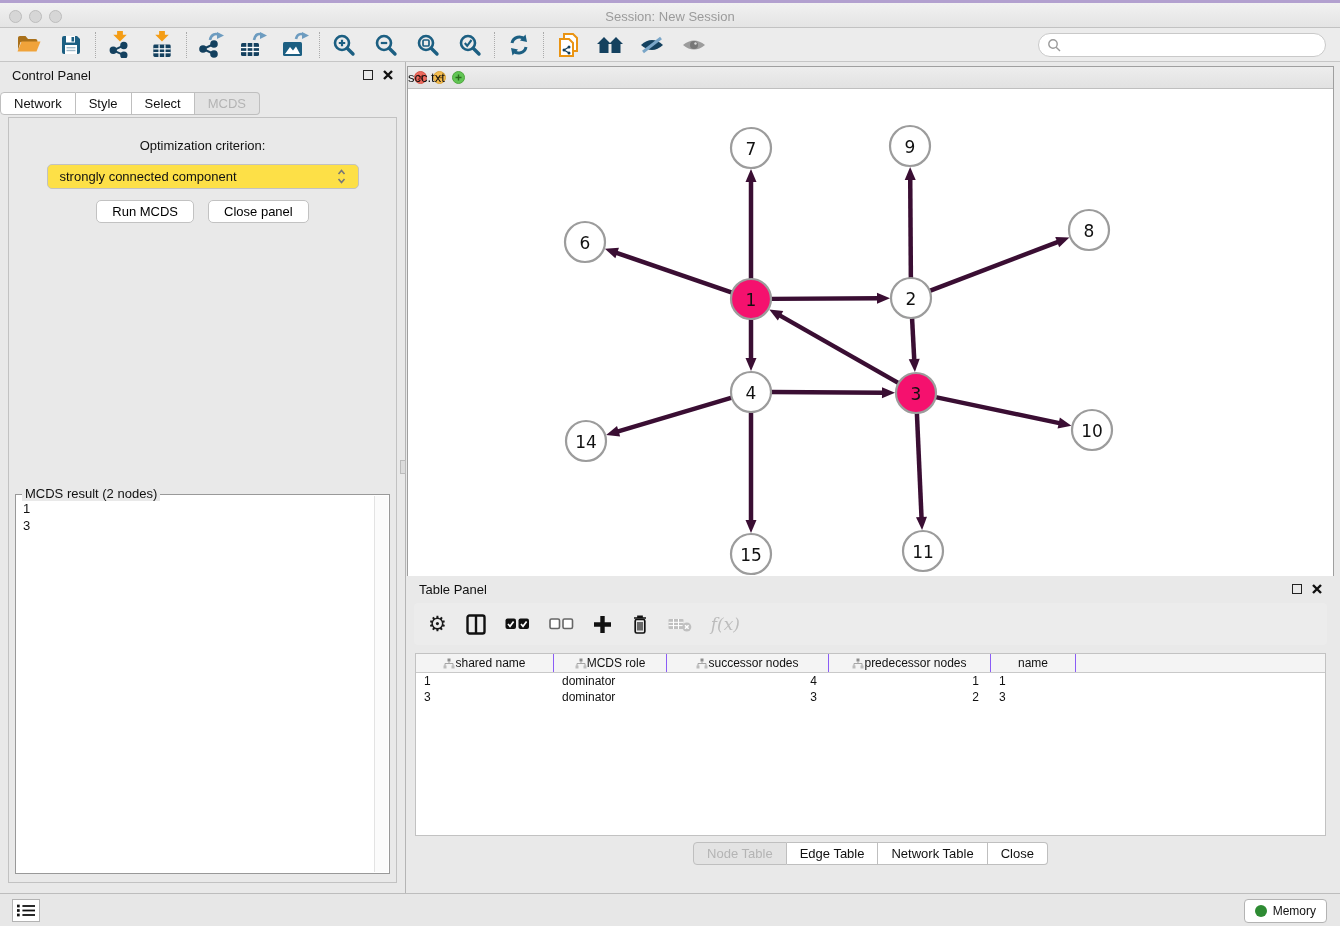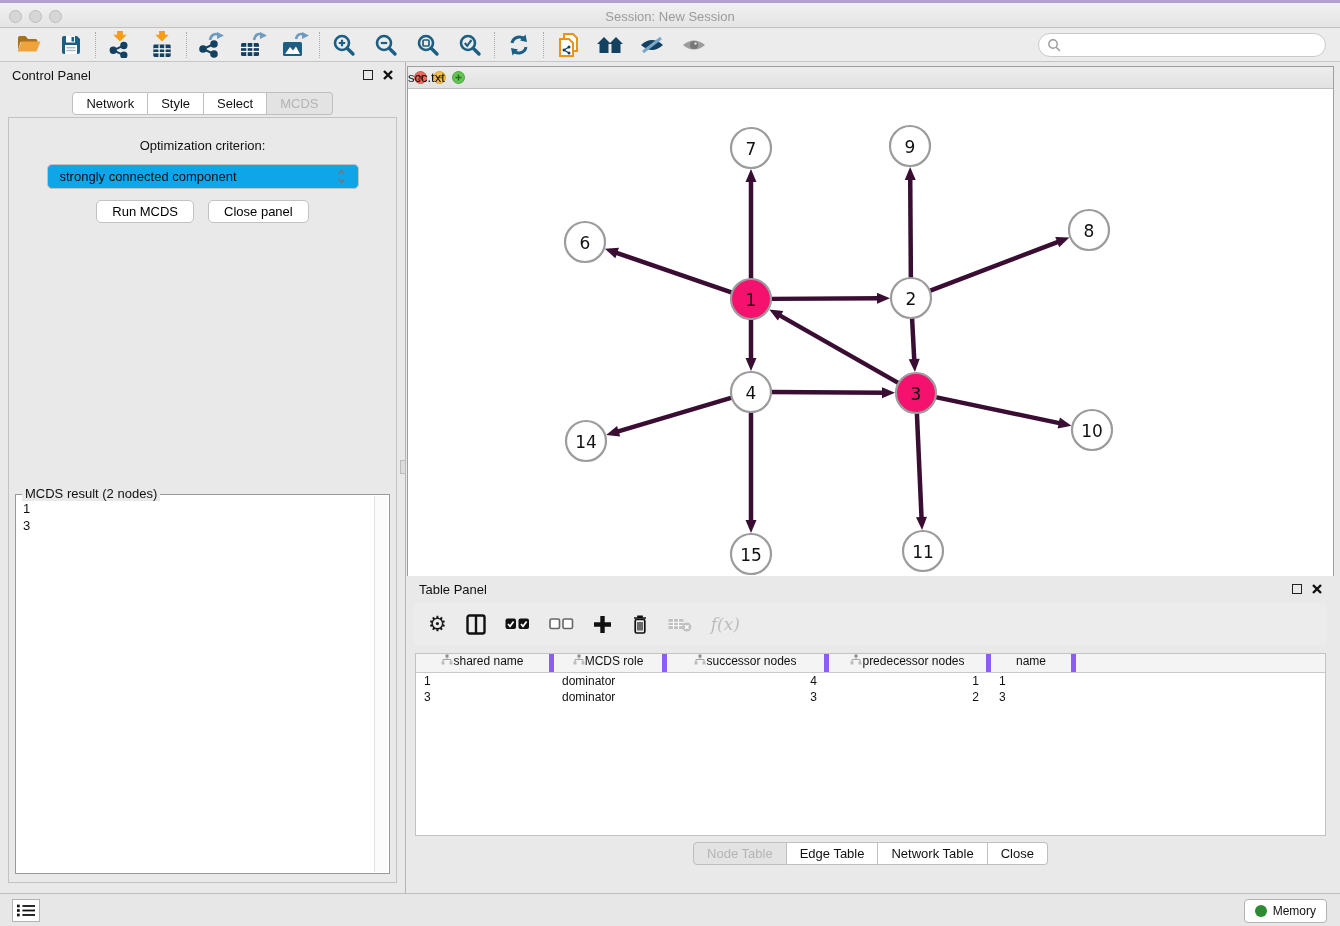--- a/index.html
+++ b/index.html
@@ -17,28 +17,28 @@
 .tb-btn { width:42px; height:30px; display:flex; align-items:center; justify-content:center; flex:0 0 auto; }
 .tb-sep { width:1px; height:26px; border-left:1px dotted #ababab; margin:0 3px; flex:0 0 auto; }
 .search-wrap { margin-left:auto; margin-right:6px; width:288px; height:24px; background:#fff; border:1px solid #c9c9c9; border-radius:12px; display:flex; align-items:center; padding:0 8px; gap:5px; }
 .search-wrap input { border:none; outline:none; flex:1; font-size:12px; font-family:inherit; background:transparent; }
 
 
 .control-panel { position:absolute; top:62px; left:0; width:406px; bottom:33px; background:#e9e9e9; border-right:1px solid #b5b5b5; }
 .panel-header { height:26px; display:flex; align-items:center; padding:0 12px; font-size:13px; }
 .panel-controls { margin-left:auto; display:flex; gap:10px; align-items:center; }
 .float-box { width:10px; height:10px; border:1.6px solid #222; display:inline-block; }
-.cp-tabs { display:flex; justify-content:center; margin-top:4px; position:relative; z-index:2; }
+.cp-tabs { display:flex; justify-content:flex-start; margin-top:4px; position:relative; z-index:2; }
 .tab { font-size:13px; padding:3px 13px; background:#fff; border:1px solid #bfbfbf; border-left:none; cursor:default; }
 .tab:first-child { border-left:1px solid #bfbfbf; border-radius:4px 0 0 4px; }
 .tab:last-child { border-radius:0 4px 4px 0; }
 .tab.active { background:#e3e3e3; color:#b4b4b4; }
 .cp-body { position:absolute; top:55px; left:8px; right:8px; bottom:10px; border:1px solid #c2c2c2; background:#e9e9e9; }
 .opt-label { text-align:center; margin-top:20px; font-size:13px; }
-.select-box { margin:11px auto 0; width:312px; height:25px; background:#0ea5e9; border:1px solid #c2c2c2; border-radius:5px; display:flex; align-items:center; padding:0 12px 0 12px; font-size:13px; }
+.select-box { margin:11px auto 0; width:312px; height:25px; background:#fde047; border:1px solid #c2c2c2; border-radius:5px; display:flex; align-items:center; padding:0 12px 0 12px; font-size:13px; }
 .select-box .stepper { margin-left:auto; }
 .btn-row { display:flex; justify-content:center; gap:14px; margin-top:11px; }
 .btn { background:#fff; border:1px solid #c2c2c2; border-radius:5px; font-size:13px; padding:3px 15px; font-family:inherit; }
 .result-box { position:absolute; left:6px; right:6px; top:376px; bottom:8px; border:1px solid #999; background:#fff; }
 .result-legend { position:absolute; top:-9px; left:6px; background:#e9e9e9; padding:0 3px; font-size:13px; }
 .result-scroll { position:absolute; top:1px; right:1px; bottom:1px; width:14px; background:#fbfbfb; border-left:1px solid #e3e3e3; }
 .result-text { position:absolute; left:7px; top:5px; font-size:13px; line-height:17px; white-space:pre; }
 
 
 .network-window { position:absolute; left:407px; top:66px; width:927px; height:527px; background:#fff; border:1px solid #9f9f9f; }
@@ -54,21 +54,21 @@
 .nw-grip { position:absolute; left:456px; bottom:0px; width:14px; height:4px; background:#c9c9c9; border-radius:2px; }
 
 
 .table-panel { position:absolute; left:407px; top:576px; width:927px; height:296px; background:#e9e9e9; }
 .tp-toolbar { position:absolute; top:27px; left:7px; right:7px; height:42px; background:#ececec; border-radius:4px; display:flex; align-items:center; padding:0 14px; gap:19px; }
 .tp-tbtn { display:flex; align-items:center; justify-content:center; }
 .glyph { font-size:21px; line-height:21px; color:#1a1a1a; font-family:"DejaVu Sans",sans-serif; }
 .fx { font-family:"DejaVu Serif",serif; font-style:italic; font-size:17px; color:#bcbcbc; }
 .tp-table { position:absolute; top:77px; left:8px; right:8px; bottom:36px; background:#fff; border:1px solid #c2c2c2; overflow:hidden; }
 .tp-head { display:flex; height:19px; background:#f4f4f4; border-bottom:1px solid #c9c9c9; }
-.th { display:flex; justify-content:center; gap:0; font-size:12px; border-right:5px solid #8b5cf6; height:100%; }
+.th { display:flex; align-items:center; justify-content:center; gap:0; font-size:12px; border-right:1px solid #8b5cf6; height:100%; }
 .tp-row { display:flex; height:16px; align-items:center; }
 .td { font-size:12px; height:100%; display:flex; align-items:center; }
 .td.al { padding-left:8px; justify-content:flex-start; }
 .td.ar { padding-right:12px; justify-content:flex-end; }
 .tp-tabs { position:absolute; bottom:7px; width:100%; display:flex; justify-content:center; }
 
 
 .statusbar { position:absolute; bottom:0; left:0; right:0; height:33px; background:#e7e7e7; border-top:1px solid #bdbdbd;padding-left:19px; }
 .list-btn { position:absolute; left:12px; top:5px; width:28px; height:23px; background:#fff; border:1px solid #b3b3b3; display:flex; align-items:center; justify-content:center; }
 .memory-btn { position:absolute; right:13px; top:5px; height:24px; background:#fff; border:1px solid #b3b3b3; border-radius:4px; display:flex; align-items:center; gap:6px; padding:0 10px; font-size:12px; }

